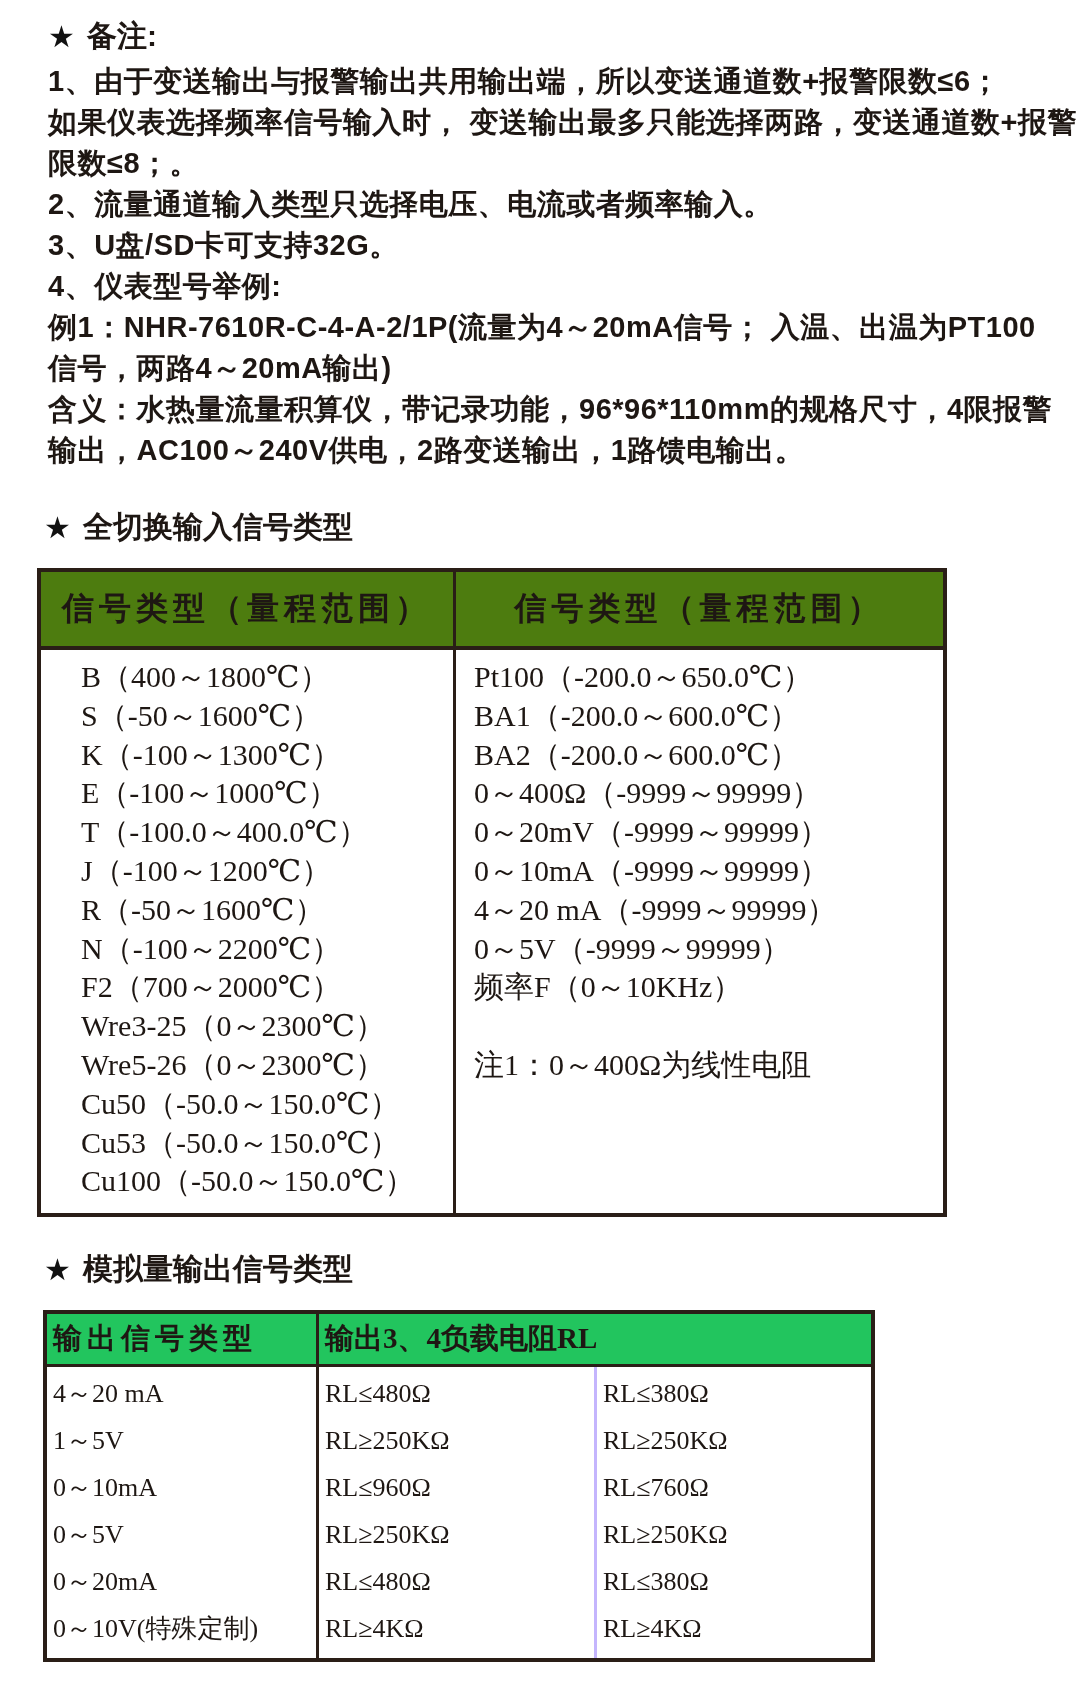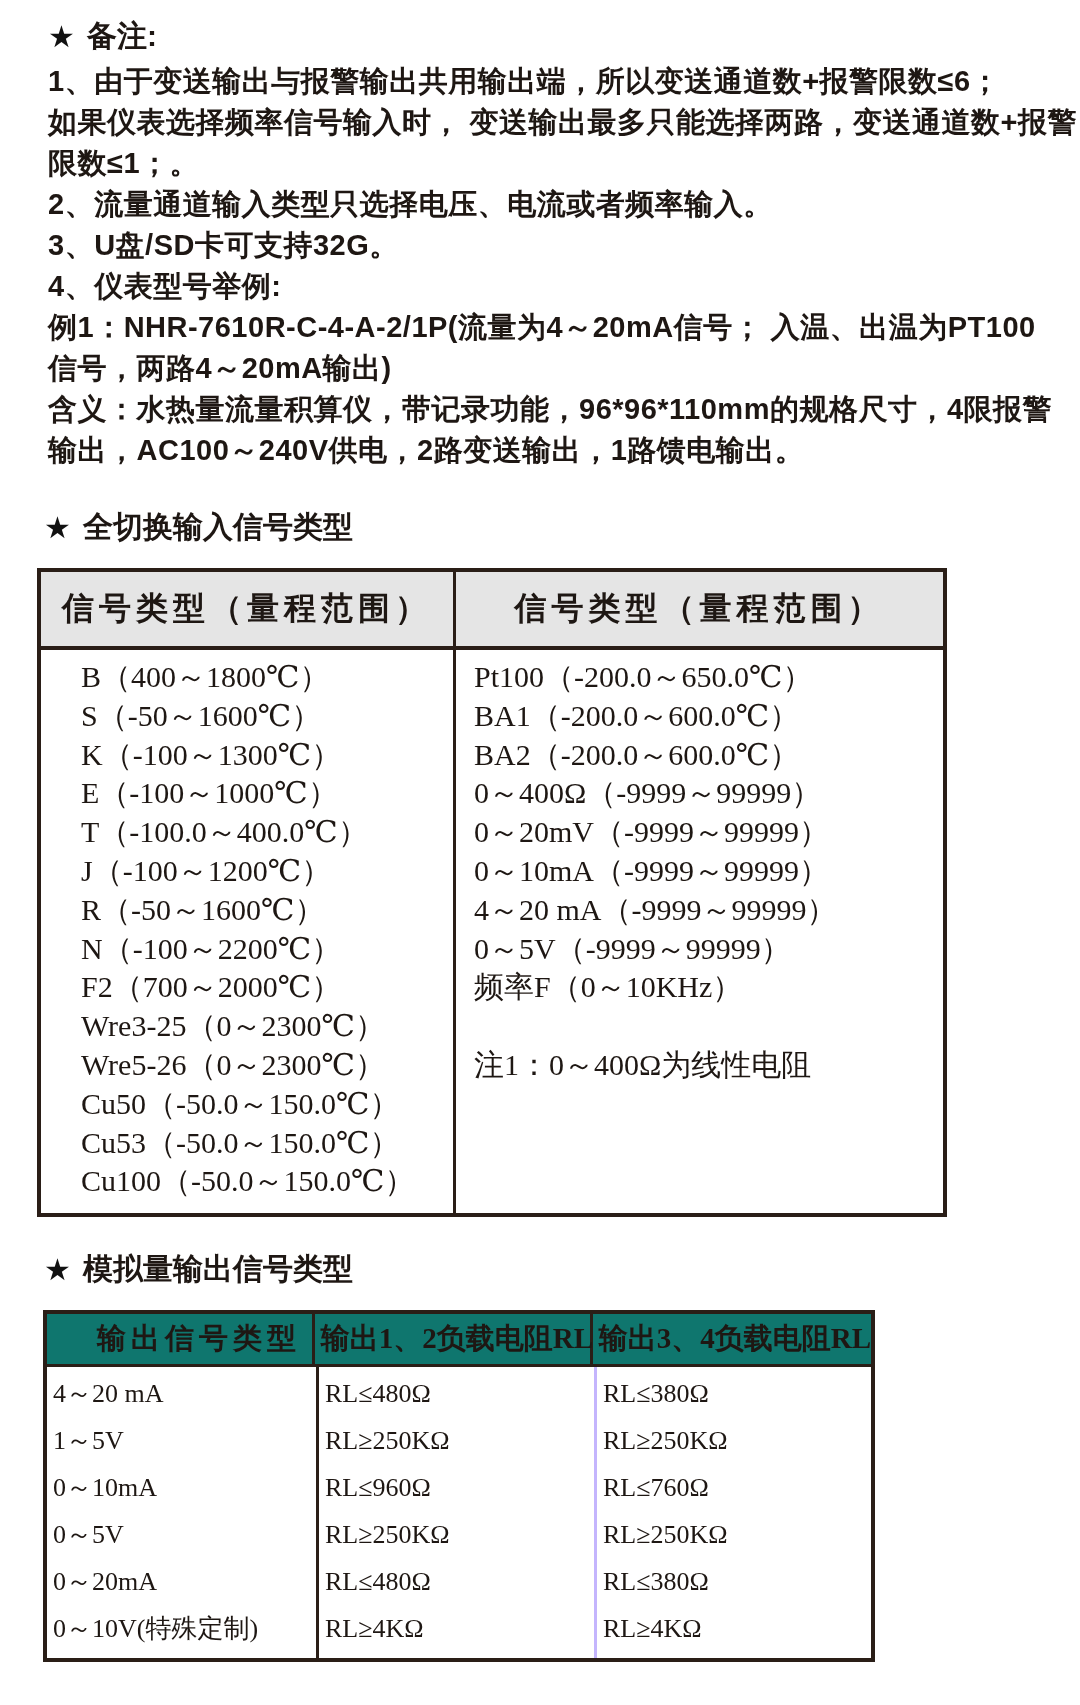--- a/index.html
+++ b/index.html
@@ -24,40 +24,40 @@
     font-size:29px; line-height:41px; font-weight:600;
     white-space:nowrap; letter-spacing:0.5px;
   }
 
   
   .t1 {
     width:910px; margin-left:37px;
     border:4px solid #2a1e17;
     font-family:"Liberation Serif","DejaVu Serif",serif;
   }
-  .t1-head { display:flex; background:#e5e5e5; border-bottom:4px solid #2a1e17;justify-content:space-between; }
+  .t1-head { display:flex; background:#4d7c0f; border-bottom:4px solid #2a1e17;justify-content:space-between; }
   .t1-hcell {
     height:74px; display:flex; align-items:center; justify-content:center;
     font-weight:bold; font-size:32px; letter-spacing:5px; white-space:nowrap;
   }
   .t1-hcell.left { width:415px; border-right:3px solid #2a1e17; }
   .t1-hcell.right { flex:1; }
   .t1-body { display:flex; }
   .t1-col { padding:8px 0 12px 20px; }
   .t1-col.left { width:415px; border-right:3px solid #2a1e17;padding-left:40px; }
   .t1-col.right { flex:1; padding-left:18px; }
   .t1-line { height:38.8px; line-height:38.8px; font-size:30px; white-space:nowrap; }
 
   
   .t2 {
     width:832px; margin-left:43px;
     border:4px solid #2a1e17;
     font-family:"Liberation Serif","DejaVu Serif",serif;
   }
-  .t2-head { display:flex; background:#0f766e; border-bottom:3px solid #2a1e17;padding-left:44px; }
+  .t2-head { display:flex; background:#22c55e; border-bottom:3px solid #2a1e17; }
   .t2-hcell {
     height:50px; display:flex; align-items:center;
     font-weight:bold; font-size:29px; padding-left:6px; white-space:nowrap;
   }
   .t2-hcell.c1 { width:272px; border-right:3px solid #2a1e17; letter-spacing:5px; }
   .t2-hcell.c2 { width:278px; border-right:3px solid #2a1e17; }
   .t2-hcell.c3 { flex:1; }
   .t2-body { display:flex; }
   .t2-col { padding:3px 0 6px 6px; }
   .t2-col.c1 { width:272px; border-right:3px solid #2a1e17; }
@@ -71,21 +71,21 @@
 <div class="doc">
 
   <div class="heading-row h1">
     <span class="star">★</span>
     <span>备注:</span>
   </div>
 
   <div class="notes">
     <p class="note-line">1、由于变送输出与报警输出共用输出端，所以变送通道数+报警限数≤6；</p>
     <p class="note-line">如果仪表选择频率信号输入时， 变送输出最多只能选择两路，变送通道数+报警</p>
-    <p class="note-line">限数≤1；。</p>
+    <p class="note-line">限数≤8；。</p>
     <p class="note-line">2、流量通道输入类型只选择电压、电流或者频率输入。</p>
     <p class="note-line">3、U盘/SD卡可支持32G。</p>
     <p class="note-line">4、仪表型号举例:</p>
     <p class="note-line">例1：NHR-7610R-C-4-A-2/1P(流量为4～20mA信号； 入温、出温为PT100</p>
     <p class="note-line">信号，两路4～20mA输出)</p>
     <p class="note-line">含义：水热量流量积算仪，带记录功能，96*96*110mm的规格尺寸，4限报警</p>
     <p class="note-line">输出，AC100～240V供电，2路变送输出，1路馈电输出。</p>
   </div>
 
   <div class="heading-row h2">
@@ -132,21 +132,20 @@
   </div>
 
   <div class="heading-row h3">
     <span class="star">★</span>
     <span>模拟量输出信号类型</span>
   </div>
 
   <div class="t2">
     <div class="t2-head">
       <div class="t2-hcell c1">输出信号类型</div>
-      <div class="t2-hcell c2">输出1、2负载电阻RL</div>
       <div class="t2-hcell c3">输出3、4负载电阻RL</div>
     </div>
     <div class="t2-body">
       <div class="t2-col c1">
         <div class="t2-line">4～20 mA</div>
         <div class="t2-line">1～5V</div>
         <div class="t2-line">0～10mA</div>
         <div class="t2-line">0～5V</div>
         <div class="t2-line">0～20mA</div>
         <div class="t2-line">0～10V(特殊定制)</div>

